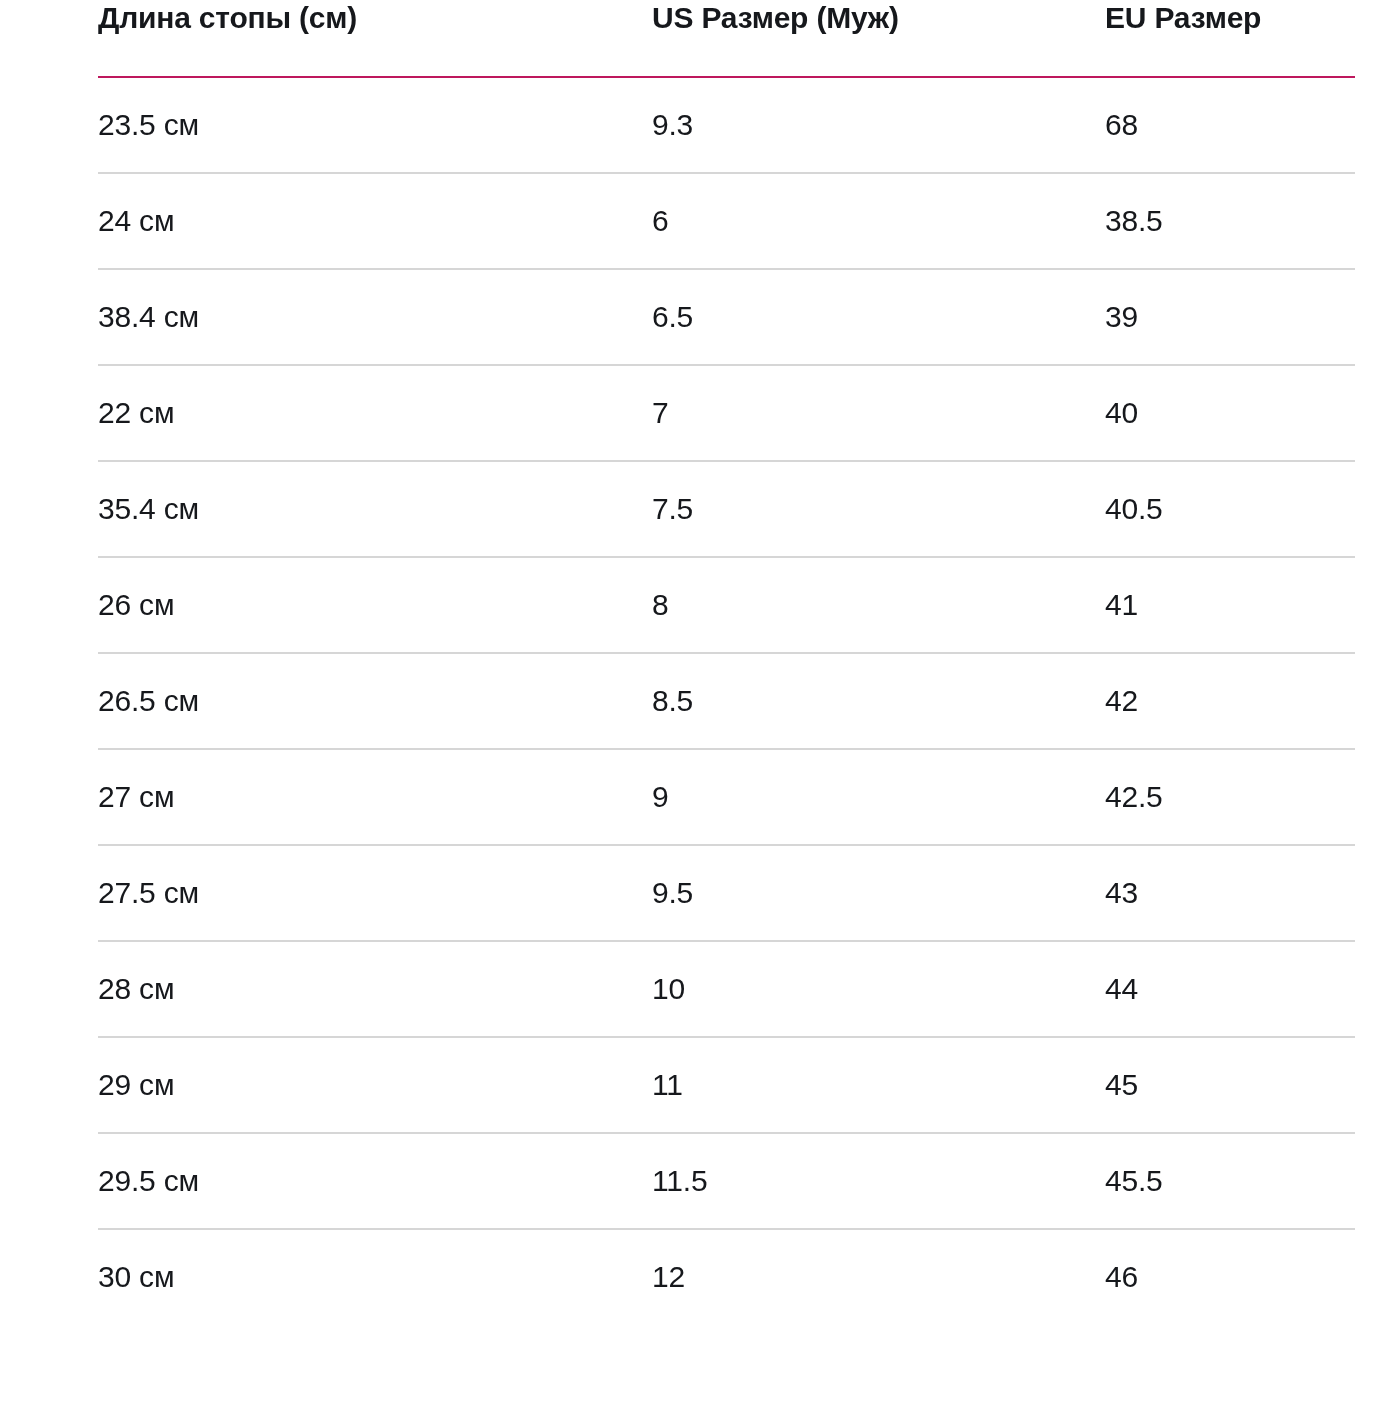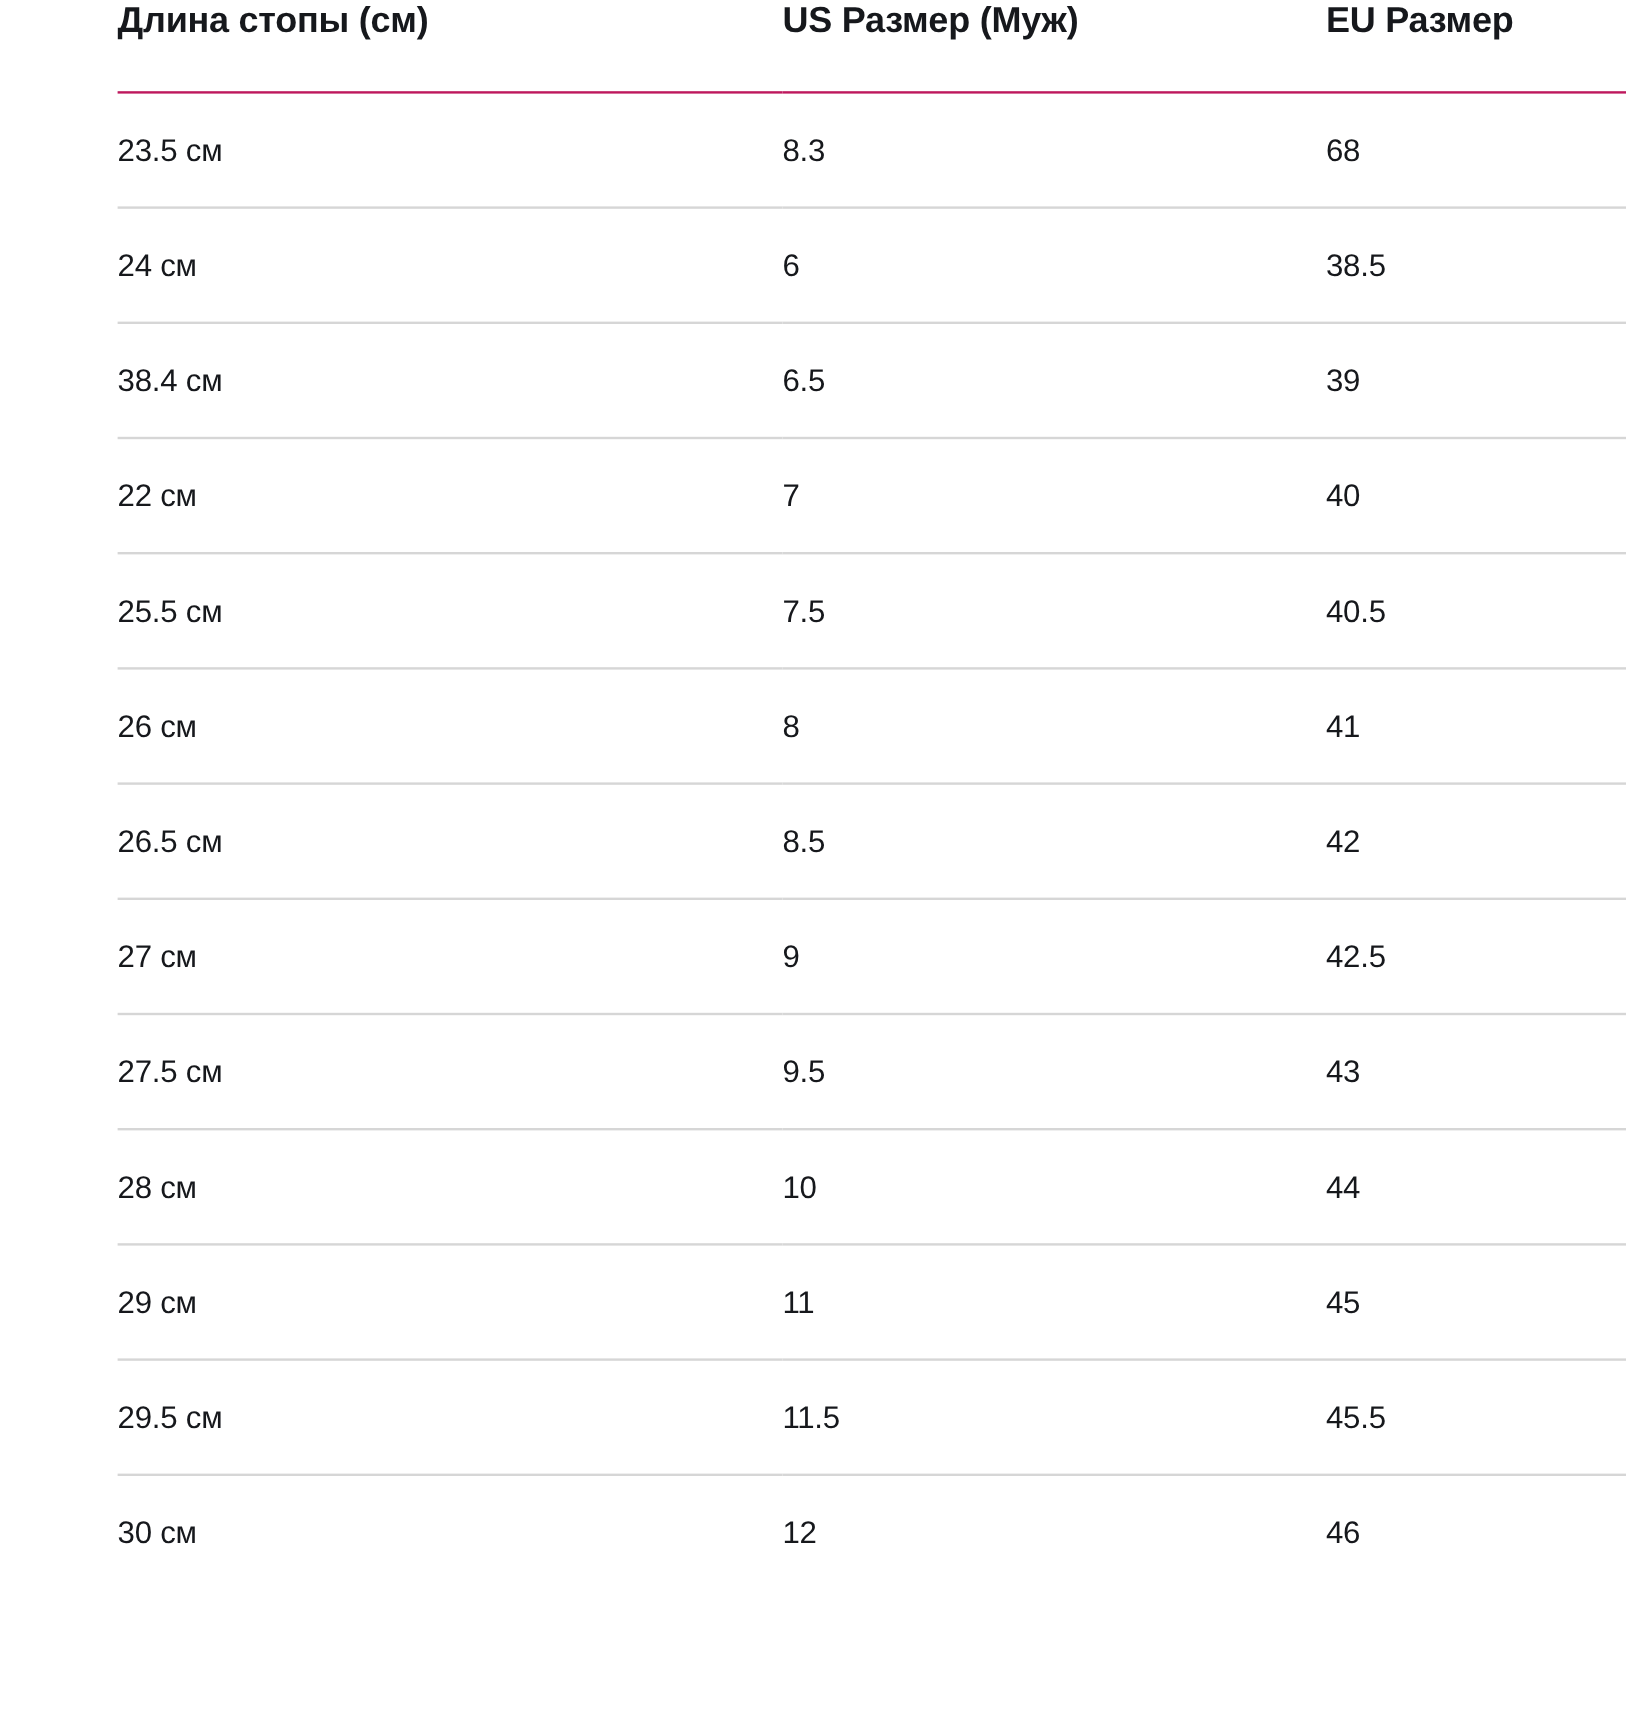--- a/index.html
+++ b/index.html
@@ -42,21 +42,21 @@
     letter-spacing: -0.2px;
     padding: 0 0 40px 0;
     vertical-align: top;
     border-bottom: 2px solid #be185d;
     white-space: nowrap;
   }
 
   table.size-table tbody td {
     text-align: left;
     font-weight: 400;
-    font-size: 26px;
+    font-size: 30px;
     line-height: 36px;
     color: #16181c;
     letter-spacing: -0.2px;
     height: 94px;
     padding: 0;
     vertical-align: middle;
     border-bottom: 2px solid #d6d6d6;
     white-space: nowrap;
   }
 
@@ -78,40 +78,40 @@
     <thead>
       <tr>
         <th>Длина стопы (см)</th>
         <th>US Размер (Муж)</th>
         <th>EU Размер</th>
       </tr>
     </thead>
     <tbody>
         <tr>
           <td>23.5 см</td>
-          <td>8.3</td>
+          <td>9.3</td>
           <td>68</td>
         </tr>
         <tr>
           <td>24 см</td>
           <td>6</td>
           <td>38.5</td>
         </tr>
         <tr>
           <td>38.4 см</td>
           <td>6.5</td>
           <td>39</td>
         </tr>
         <tr>
           <td>22 см</td>
           <td>7</td>
           <td>40</td>
         </tr>
         <tr>
-          <td>25.5 см</td>
+          <td>35.4 см</td>
           <td>7.5</td>
           <td>40.5</td>
         </tr>
         <tr>
           <td>26 см</td>
           <td>8</td>
           <td>41</td>
         </tr>
         <tr>
           <td>26.5 см</td>

